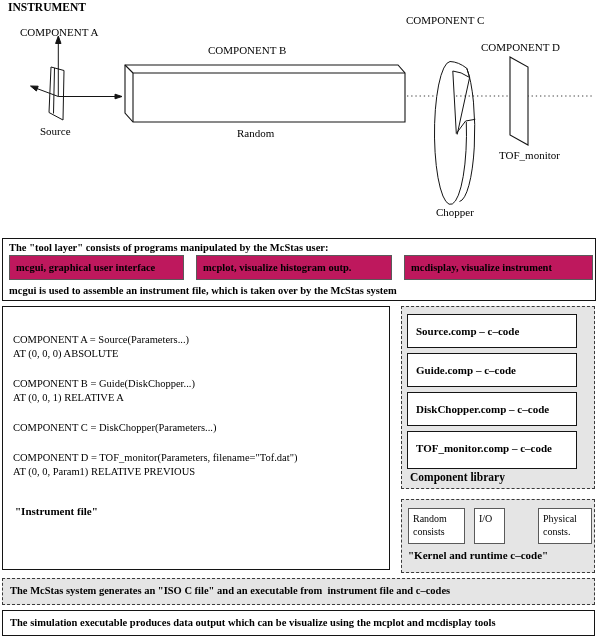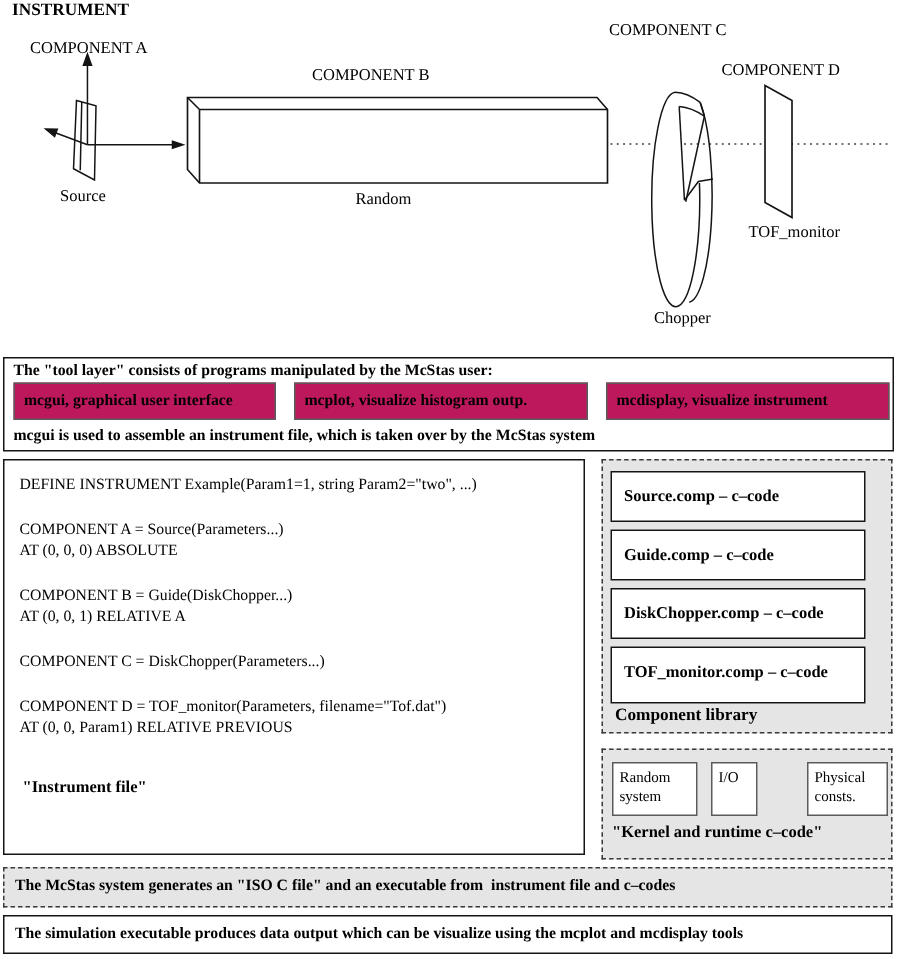--- a/index.html
+++ b/index.html
@@ -95,21 +95,20 @@
       <div class="toolbox-label">mcplot, visualize histogram outp.</div>
     </div>
     <div class="graybox" style="left:401px;top:16px;width:189px;height:25px">
       <div class="toolbox-label">mcdisplay, visualize instrument</div>
     </div>
     <div class="abs b" style="left:6px;top:46px;font-size:10.5px;white-space:nowrap">mcgui is used to assemble an instrument file, which is taken over by the McStas system</div>
   </div>
 
   <div class="solidbox" style="left:2px;top:306px;width:388px;height:264px">
     <div class="codebox-inner">
-      <div class="cl">DEFINE INSTRUMENT Example(Param1=1, string Param2="two", ...)</div>
       <div class="gap"></div>
       <div class="cl">COMPONENT A = Source(Parameters...)</div>
       <div class="cl">AT (0, 0, 0) ABSOLUTE</div>
       <div class="gap"></div>
       <div class="cl">COMPONENT B = Guide(DiskChopper...)</div>
       <div class="cl">AT (0, 0, 1) RELATIVE A</div>
       <div class="gap"></div>
       <div class="cl">COMPONENT C = DiskChopper(Parameters...)</div>
       <div class="gap"></div>
       <div class="cl">COMPONENT D = TOF_monitor(Parameters, filename="Tof.dat")</div>
@@ -128,21 +127,21 @@
     <div class="libbox" style="left:5px;top:85px;width:170px;height:34px">
       <span>DiskChopper.comp – c–code</span>
     </div>
     <div class="libbox" style="left:5px;top:124px;width:170px;height:38px">
       <span>TOF_monitor.comp – c–code</span>
     </div>
     <div class="lib-caption" style="left:8px;top:164px">Component library</div>
   </div>
 
   <div class="dashbox" style="left:401px;top:499px;width:194px;height:74px">
-    <div class="kbox" style="left:6px;top:8px;width:57px;height:36px">Random system</div>
+    <div class="kbox" style="left:6px;top:8px;width:57px;height:36px">Random consists</div>
     <div class="kbox" style="left:72px;top:8px;width:31px;height:36px">I/O</div>
     <div class="kbox" style="left:136px;top:8px;width:54px;height:36px">Physical consts.</div>
     <div class="abs b" style="left:6px;top:49px;font-size:11px;white-space:nowrap">"Kernel and runtime c–code"</div>
   </div>
 
   <div class="dashbox" style="left:2px;top:578px;width:593px;height:27px">
     <div class="banner-text" style="line-height:24px">The McStas system generates an "ISO C file" and an executable from  instrument file and c–codes</div>
   </div>
   <div class="solidbox" style="left:2px;top:610px;width:593px;height:26px">
     <div class="banner-text" style="line-height:23px">The simulation executable produces data output which can be visualize using the mcplot and mcdisplay tools</div>

